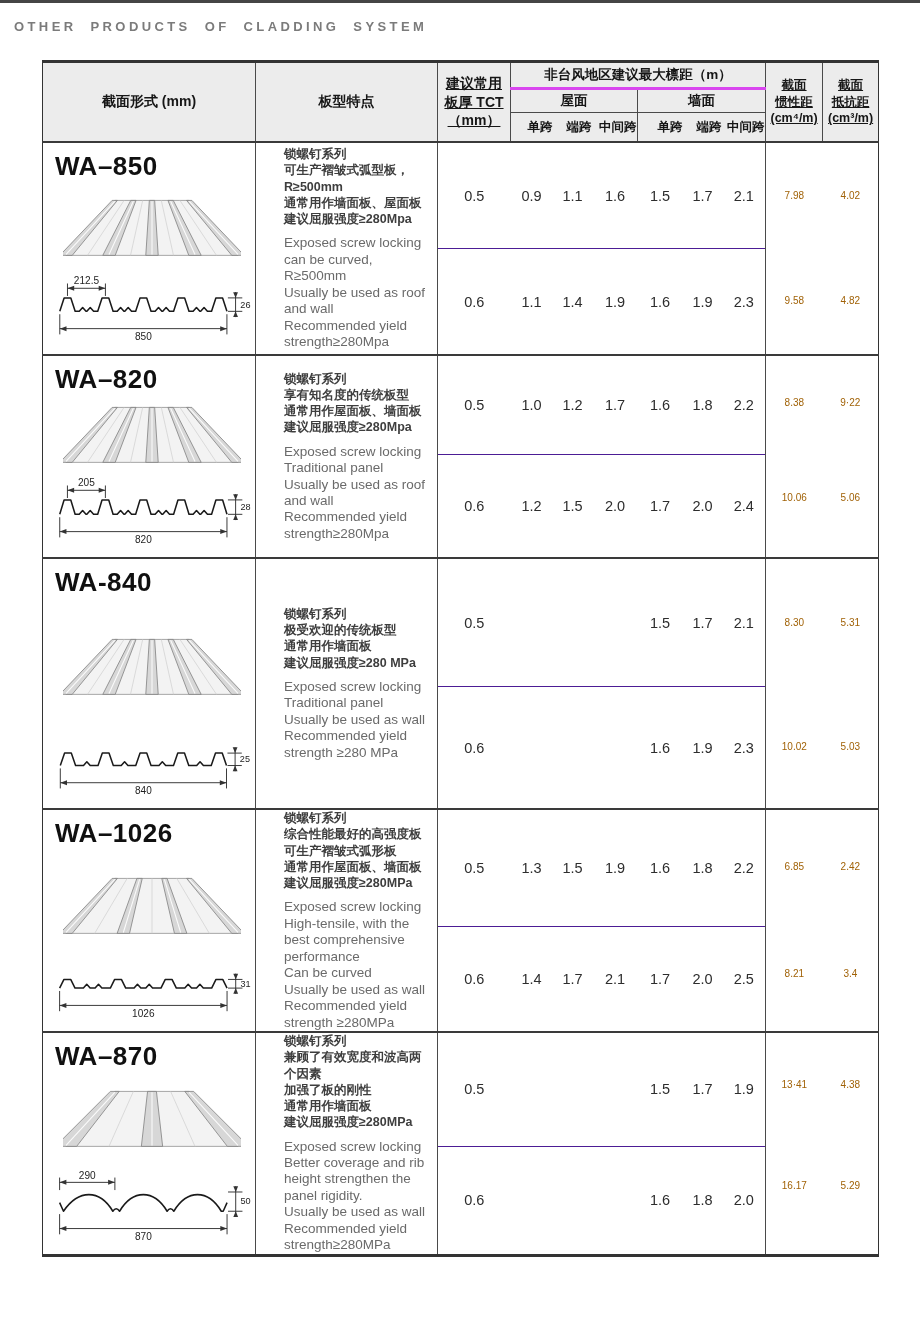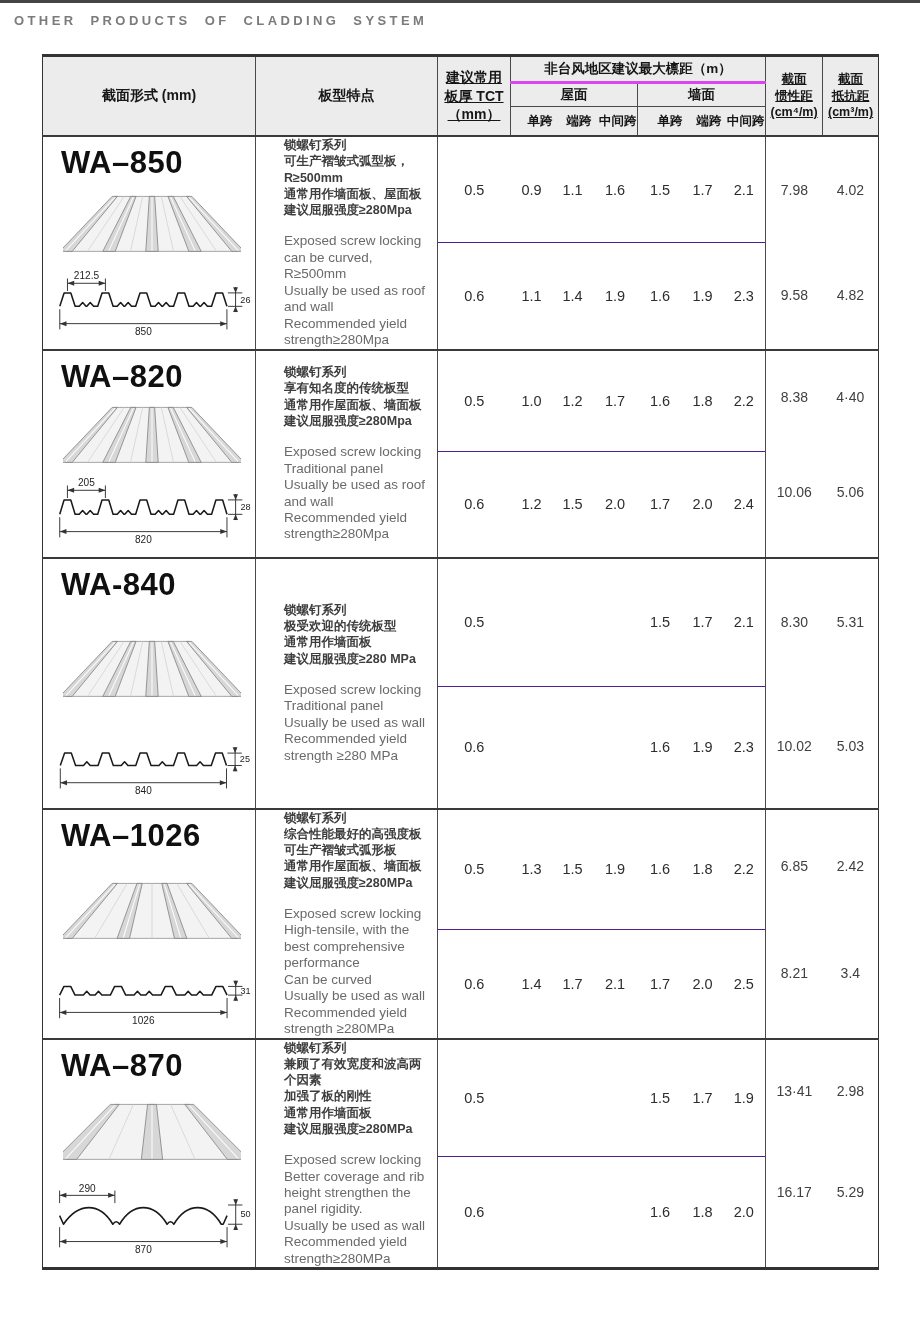--- a/index.html
+++ b/index.html
@@ -3,21 +3,21 @@
 <meta charset="utf-8">
 <style>
   html,body{margin:0;padding:0;background:#fff;}
   body{width:920px;height:1324px;overflow:hidden;position:relative;
        font-family:"Liberation Sans","DejaVu Sans",sans-serif;color:#222;}
 
   
   .title-band{margin-top:14px;background:#ebebeb;padding:3px 0 3px 13px;height:40px;display:flex;align-items:center;}
   .page-title{font-size:30px;font-weight:bold;color:#0f0f0f;letter-spacing:1px;line-height:1;}
   .rule{height:3px;background:#454545;}
-  .page-subtitle{margin:10px 0 0 14px;font-size:13px;font-weight:bold;color:#7b7b7b;
+  .page-subtitle{margin:16px 0 0 14px;font-size:13px;font-weight:bold;color:#7b7b7b;
                  letter-spacing:3.4px;word-spacing:7px;}
 
   
   table{border-collapse:collapse;table-layout:fixed;width:836px;margin:26px 0 0 42px;
         border:1.5px solid #333;border-top-width:3px;border-bottom-width:3px;}
   th,td{padding:0;}
   thead th{background:#ececec;font-weight:bold;color:#161616;font-size:13.5px;
            text-align:center;vertical-align:middle;}
   .pre{white-space:pre-line;line-height:1.35;text-decoration:underline;}
   .c-sec,.c-feat,.c-tct{border-right:1px solid #4a4a4a;font-size:14px;}
@@ -30,28 +30,28 @@
   .c-spans-roof span:nth-child(1){width:41px}.c-spans-roof span:nth-child(2){width:39px}.c-spans-roof span:nth-child(3){width:45px}
   .c-spans-wall span:nth-child(1){width:44px}.c-spans-wall span:nth-child(2){width:39px}.c-spans-wall span:nth-child(3){width:43px}
 
   tbody tr:first-child > td{border-top:2px solid #3a3a3a;}
   td.v{font-size:14.5px;color:#2d2d2d;text-align:center;vertical-align:middle;}
   td.sub{border-top:1px solid #4c1d95;}
   td.b-r{border-right:1px solid #4a4a4a;}
   td.cell-sec{border-right:1px solid #4a4a4a;vertical-align:top;}
   .secwrap{display:flex;flex-direction:column;height:100%;justify-content:space-between;
            padding:8px 4px 10px 10px;box-sizing:border-box;align-items:flex-start;}
-  .model{font-size:31px;font-weight:bold;color:#101010;letter-spacing:.5px;margin-left:8px;}
+  .model{font-size:26px;font-weight:bold;color:#101010;letter-spacing:.5px;margin-left:2px;}
   .iso,.prof{display:block;align-self:center;}
   td.cell-feat{border-right:1px solid #4a4a4a;vertical-align:middle;padding:0 4px 0 28px;}
   .cn{font-size:12.5px;font-weight:600;color:#3e3e3e;line-height:1.3;white-space:pre-line;}
-  .en{font-size:13.5px;color:#6a6a6a;line-height:1.22;white-space:pre-line;margin-top:15px;}
+  .en{font-size:13.5px;color:#6a6a6a;line-height:1.22;white-space:pre-line;margin-top:8px;}
   td.cell-io{vertical-align:top;}
   .stk{display:flex;flex-direction:column;}
-  .io{display:flex;align-items:center;justify-content:center;font-size:14px;color:#404040;}
+  .io{display:flex;align-items:center;justify-content:center;font-size:10px;color:#a16207;}
 
   
   .dim{stroke:#333;stroke-width:1;}
   .ar{fill:#333;}
   .dt{font-size:10.5px;fill:#1e1e1e;font-family:"Liberation Sans","DejaVu Sans",sans-serif;}
   .dt2{font-size:9.5px;fill:#1e1e1e;font-family:"Liberation Sans","DejaVu Sans",sans-serif;}
 </style>
 </head>
 <body>
 
@@ -255,21 +255,21 @@
         <td class="v">1.8</td>
         <td class="v b-r">2.2</td>
     <td class="cell-io" rowspan="2">
       <div class="stk">
             <div class="io" style="height:93px">8.38</div>
             <div class="io" style="height:97px">10.06</div>
           </div>
     </td>
     <td class="cell-io" rowspan="2">
       <div class="stk">
-            <div class="io" style="height:93px">4·40</div>
+            <div class="io" style="height:93px">9·22</div>
             <div class="io" style="height:97px">5.06</div>
           </div>
     </td>
   </tr>
   <tr>
         <td class="v tct sub" style="height:97px">0.6</td>
         <td class="v sub">1.2</td>
         <td class="v sub">1.5</td>
         <td class="v sub">2.0</td>
         <td class="v sub">1.7</td>
@@ -500,21 +500,21 @@
         <td class="v">1.7</td>
         <td class="v b-r">1.9</td>
     <td class="cell-io" rowspan="2">
       <div class="stk">
             <div class="io" style="height:103px">13·41</div>
             <div class="io" style="height:98px">16.17</div>
           </div>
     </td>
     <td class="cell-io" rowspan="2">
       <div class="stk">
-            <div class="io" style="height:103px">2.98</div>
+            <div class="io" style="height:103px">4.38</div>
             <div class="io" style="height:98px">5.29</div>
           </div>
     </td>
   </tr>
   <tr>
         <td class="v tct sub" style="height:98px">0.6</td>
         <td class="v sub"></td>
         <td class="v sub"></td>
         <td class="v sub"></td>
         <td class="v sub">1.6</td>

